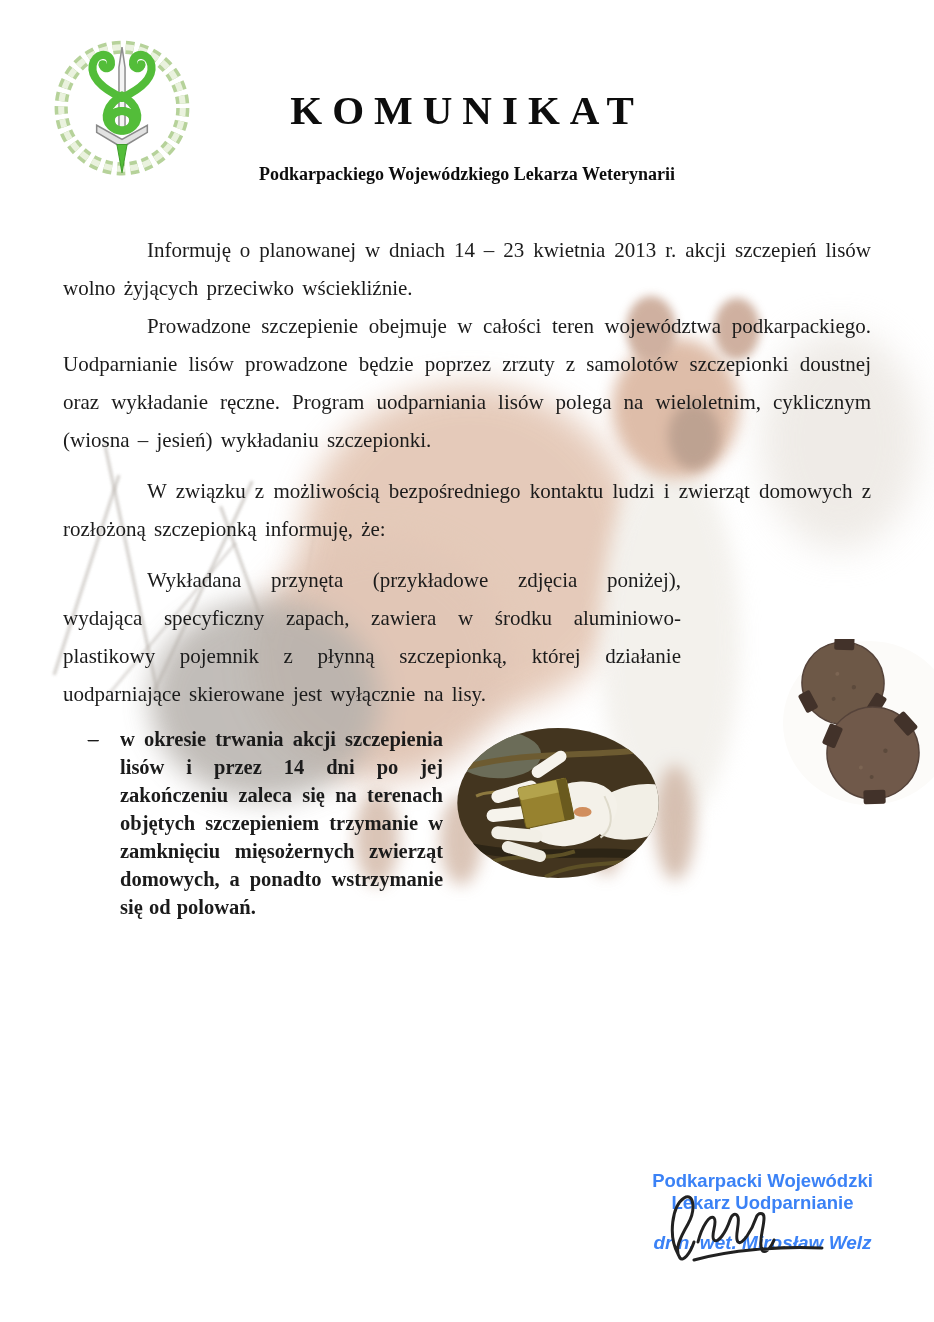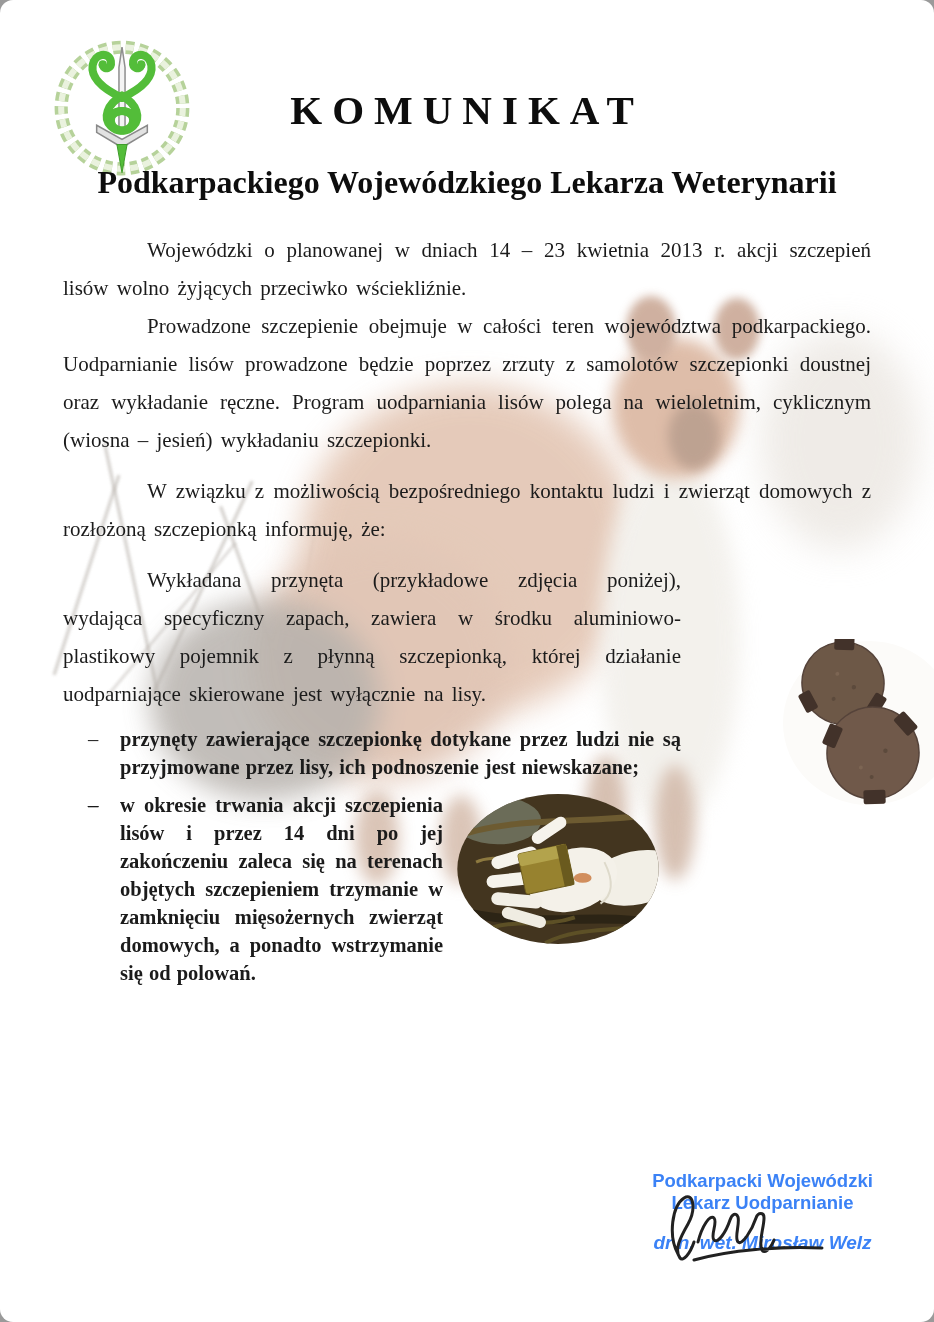--- a/index.html
+++ b/index.html
@@ -1,30 +1,30 @@
 <!DOCTYPE html>
 <html lang="pl"><head>
 <meta charset="utf-8">
 <title>Komunikat</title>
 <style>
   html,body{margin:0;padding:0;background:#9a9a9a;}
   .page{position:relative;width:934px;height:1322px;margin:0 auto;background:#ffffff;
-        overflow:hidden;font-family:"Liberation Serif","DejaVu Serif",serif;color:#1b1b1b;border-radius:13px;}
+        overflow:hidden;font-family:"Liberation Serif","DejaVu Serif",serif;color:#1b1b1b;}
 
   
   .wm{position:absolute;left:0;top:230px;width:934px;height:700px;opacity:.72;pointer-events:none;}
   .wm i{position:absolute;display:block;border-radius:50%;}
   .wm b{position:absolute;display:block;background:#9e968e;opacity:.65;filter:blur(1.5px);}
 
   
   .logo{position:absolute;left:46px;top:36px;width:152px;height:144px;}
   .title{position:absolute;left:0;top:86px;width:100%;text-align:center;font-weight:bold;
          font-size:41px;letter-spacing:10px;color:#0d0d0d;margin:0;}
   .subtitle{position:absolute;left:0;top:164px;width:100%;text-align:center;font-weight:bold;
-         font-size:32px;color:#0d0d0d;margin:0;}
+         font-size:18px;color:#0d0d0d;margin:0;}
 
   
   .flow{position:absolute;left:63px;top:231px;width:808px;font-size:21px;line-height:38px;
         text-align:justify;}
   .para{margin:0;text-indent:84px;word-spacing:3px;}
   .mt{margin-top:13px;}
   .b{font-weight:normal;}
   .bullets{margin-top:12px;}
   .bullet{position:relative;padding-left:57px;margin-top:10px;font-weight:bold;
           font-size:20.5px;line-height:28px;text-align:justify;word-spacing:1px;}
@@ -79,21 +79,21 @@
       <path d="M75,58 C60,66 56,80 64,88 C72,96 86,92 86,82 C86,72 70,70 64,78"></path>
       <path d="M75,58 C90,66 94,80 86,88 C78,96 64,92 64,82 C64,72 80,70 86,78"></path>
     </g>
     <circle cx="56" cy="27" r="4" fill="#53bd39"></circle>
       <circle cx="94" cy="27" r="4" fill="#53bd39"></circle>
   </svg>
   <h1 class="title">KOMUNIKAT</h1>
   <h2 class="subtitle">Podkarpackiego Wojewódzkiego Lekarza Weterynarii</h2>
 
   <main class="flow">
-    <div class="para"><span>Wojewódzki o planowanej w dniach </span><span class="b">14 – 23 kwietnia 2013 r.</span><span> akcji szczepień lisów wolno żyjących przeciwko wściekliźnie.</span></div>
+    <div class="para"><span>Informuję o planowanej w dniach </span><span class="b">14 – 23 kwietnia 2013 r.</span><span> akcji szczepień lisów wolno żyjących przeciwko wściekliźnie.</span></div>
     <div class="para">Prowadzone szczepienie obejmuje w całości teren województwa podkarpackiego. Uodparnianie lisów prowadzone będzie poprzez zrzuty z samolotów szczepionki doustnej oraz wykładanie ręczne. Program uodparniania lisów polega na wieloletnim, cyklicznym (wiosna – jesień) wykładaniu szczepionki.</div>
 
     <div class="para mt">W związku z możliwością bezpośredniego kontaktu ludzi i zwierząt domowych z rozłożoną szczepionką informuję, że:</div>
 
     <div class="para mt">
       <span class="float-bait">
         <svg viewBox="0 0 176 166" width="176" height="166" aria-hidden="true">
           <ellipse cx="90" cy="84" rx="86" ry="82" fill="#fcfbf9" stroke="#f1efeа" stroke-width="0"></ellipse>
           <g transform="translate(64,44) rotate(-10)">
             <circle r="41" fill="#6d5847" stroke="#55433a" stroke-width="1.5"></circle>
@@ -118,21 +118,20 @@
               <circle cx="2" cy="24" r="2" fill="#5c4a3c"></circle>
           </g>
         </svg>
       </span>
       <span><span class="b">Wykładana przynęta</span><span> (przykładowe zdjęcia poniżej)</span><span class="b">, wydająca specyficzny zapach, zawiera w środku aluminiowo-plastikowy pojemnik z płynną szczepionką, której działanie uodparniające skierowane jest wyłącznie na lisy.</span></span>
     </div>
 
     <div class="bullets">
       <div class="bullet">
         <span class="dash">–</span>
-        <span>przynęty zawierające szczepionkę dotykane przez ludzi nie są przyjmowane przez lisy, ich podnoszenie jest niewskazane;</span>
       </div>
       <div class="bullet">
         <span class="float-hand">
           <svg viewBox="0 0 210 156" width="210" height="154" aria-hidden="true">
             <defs>
                 <clipPath id="handclip">
                   <ellipse cx="103" cy="77" rx="102" ry="76"></ellipse>
                 </clipPath>
               </defs>
             <g clip-path="url(#handclip)">

